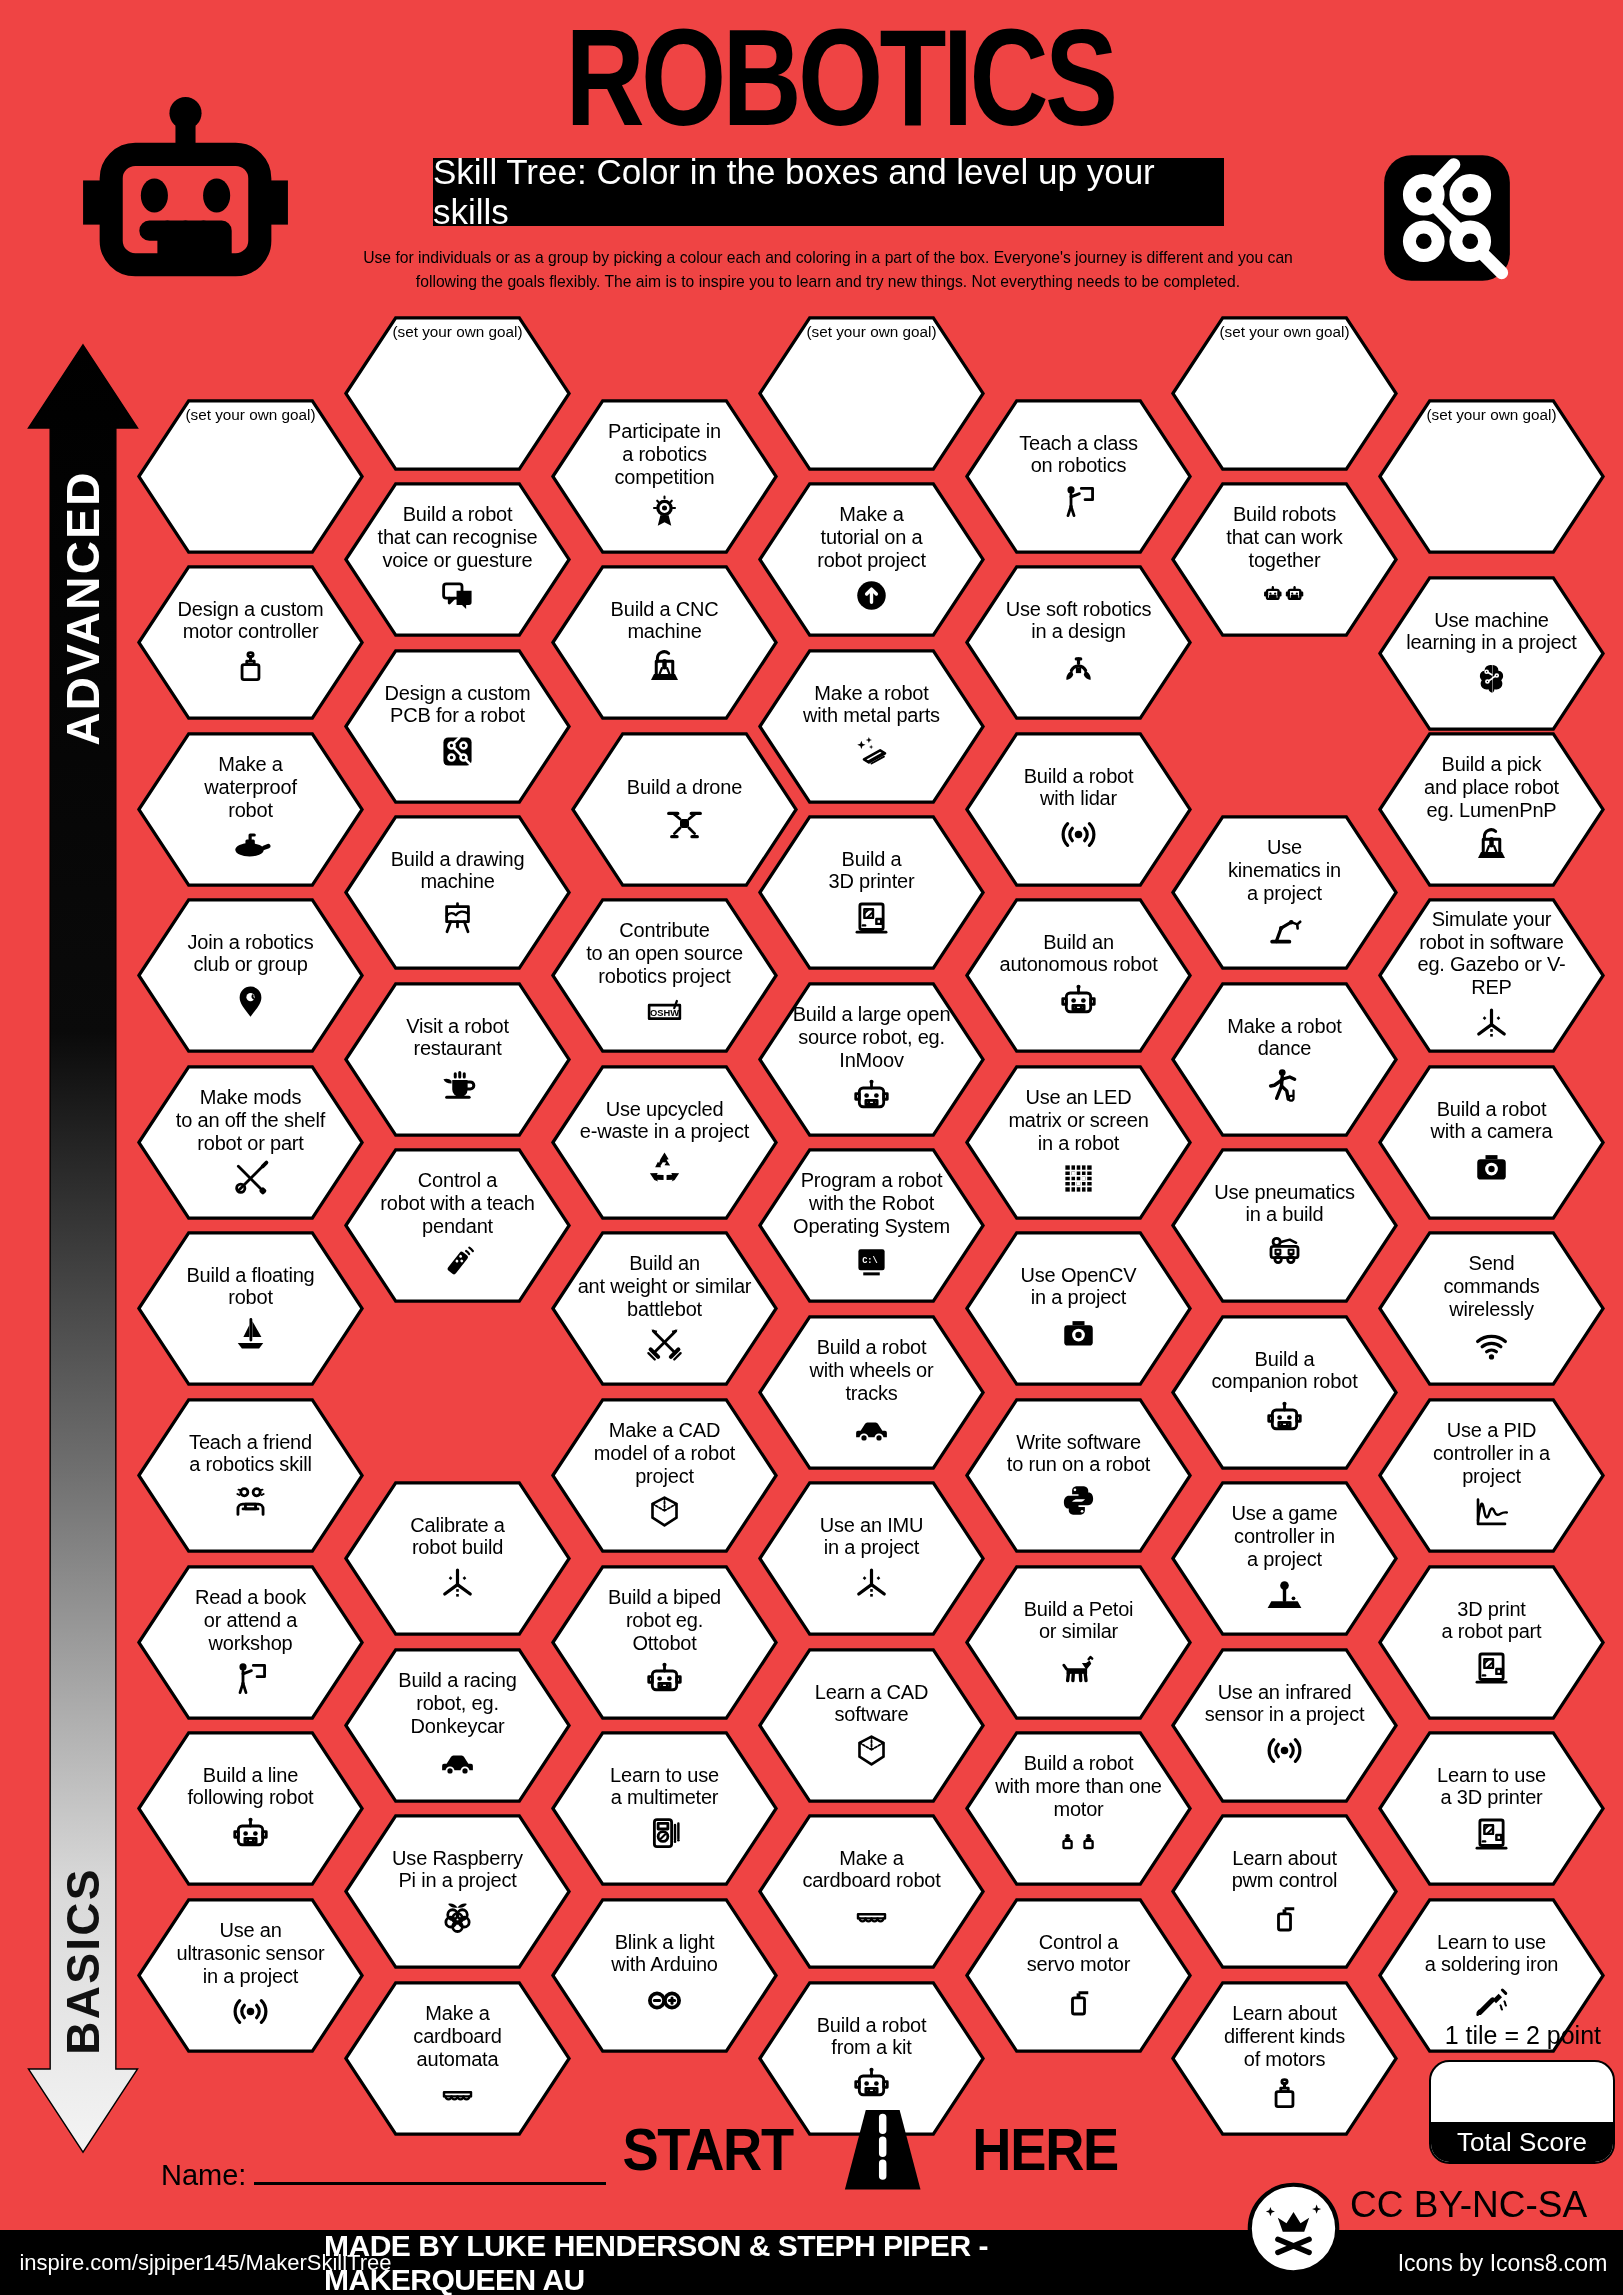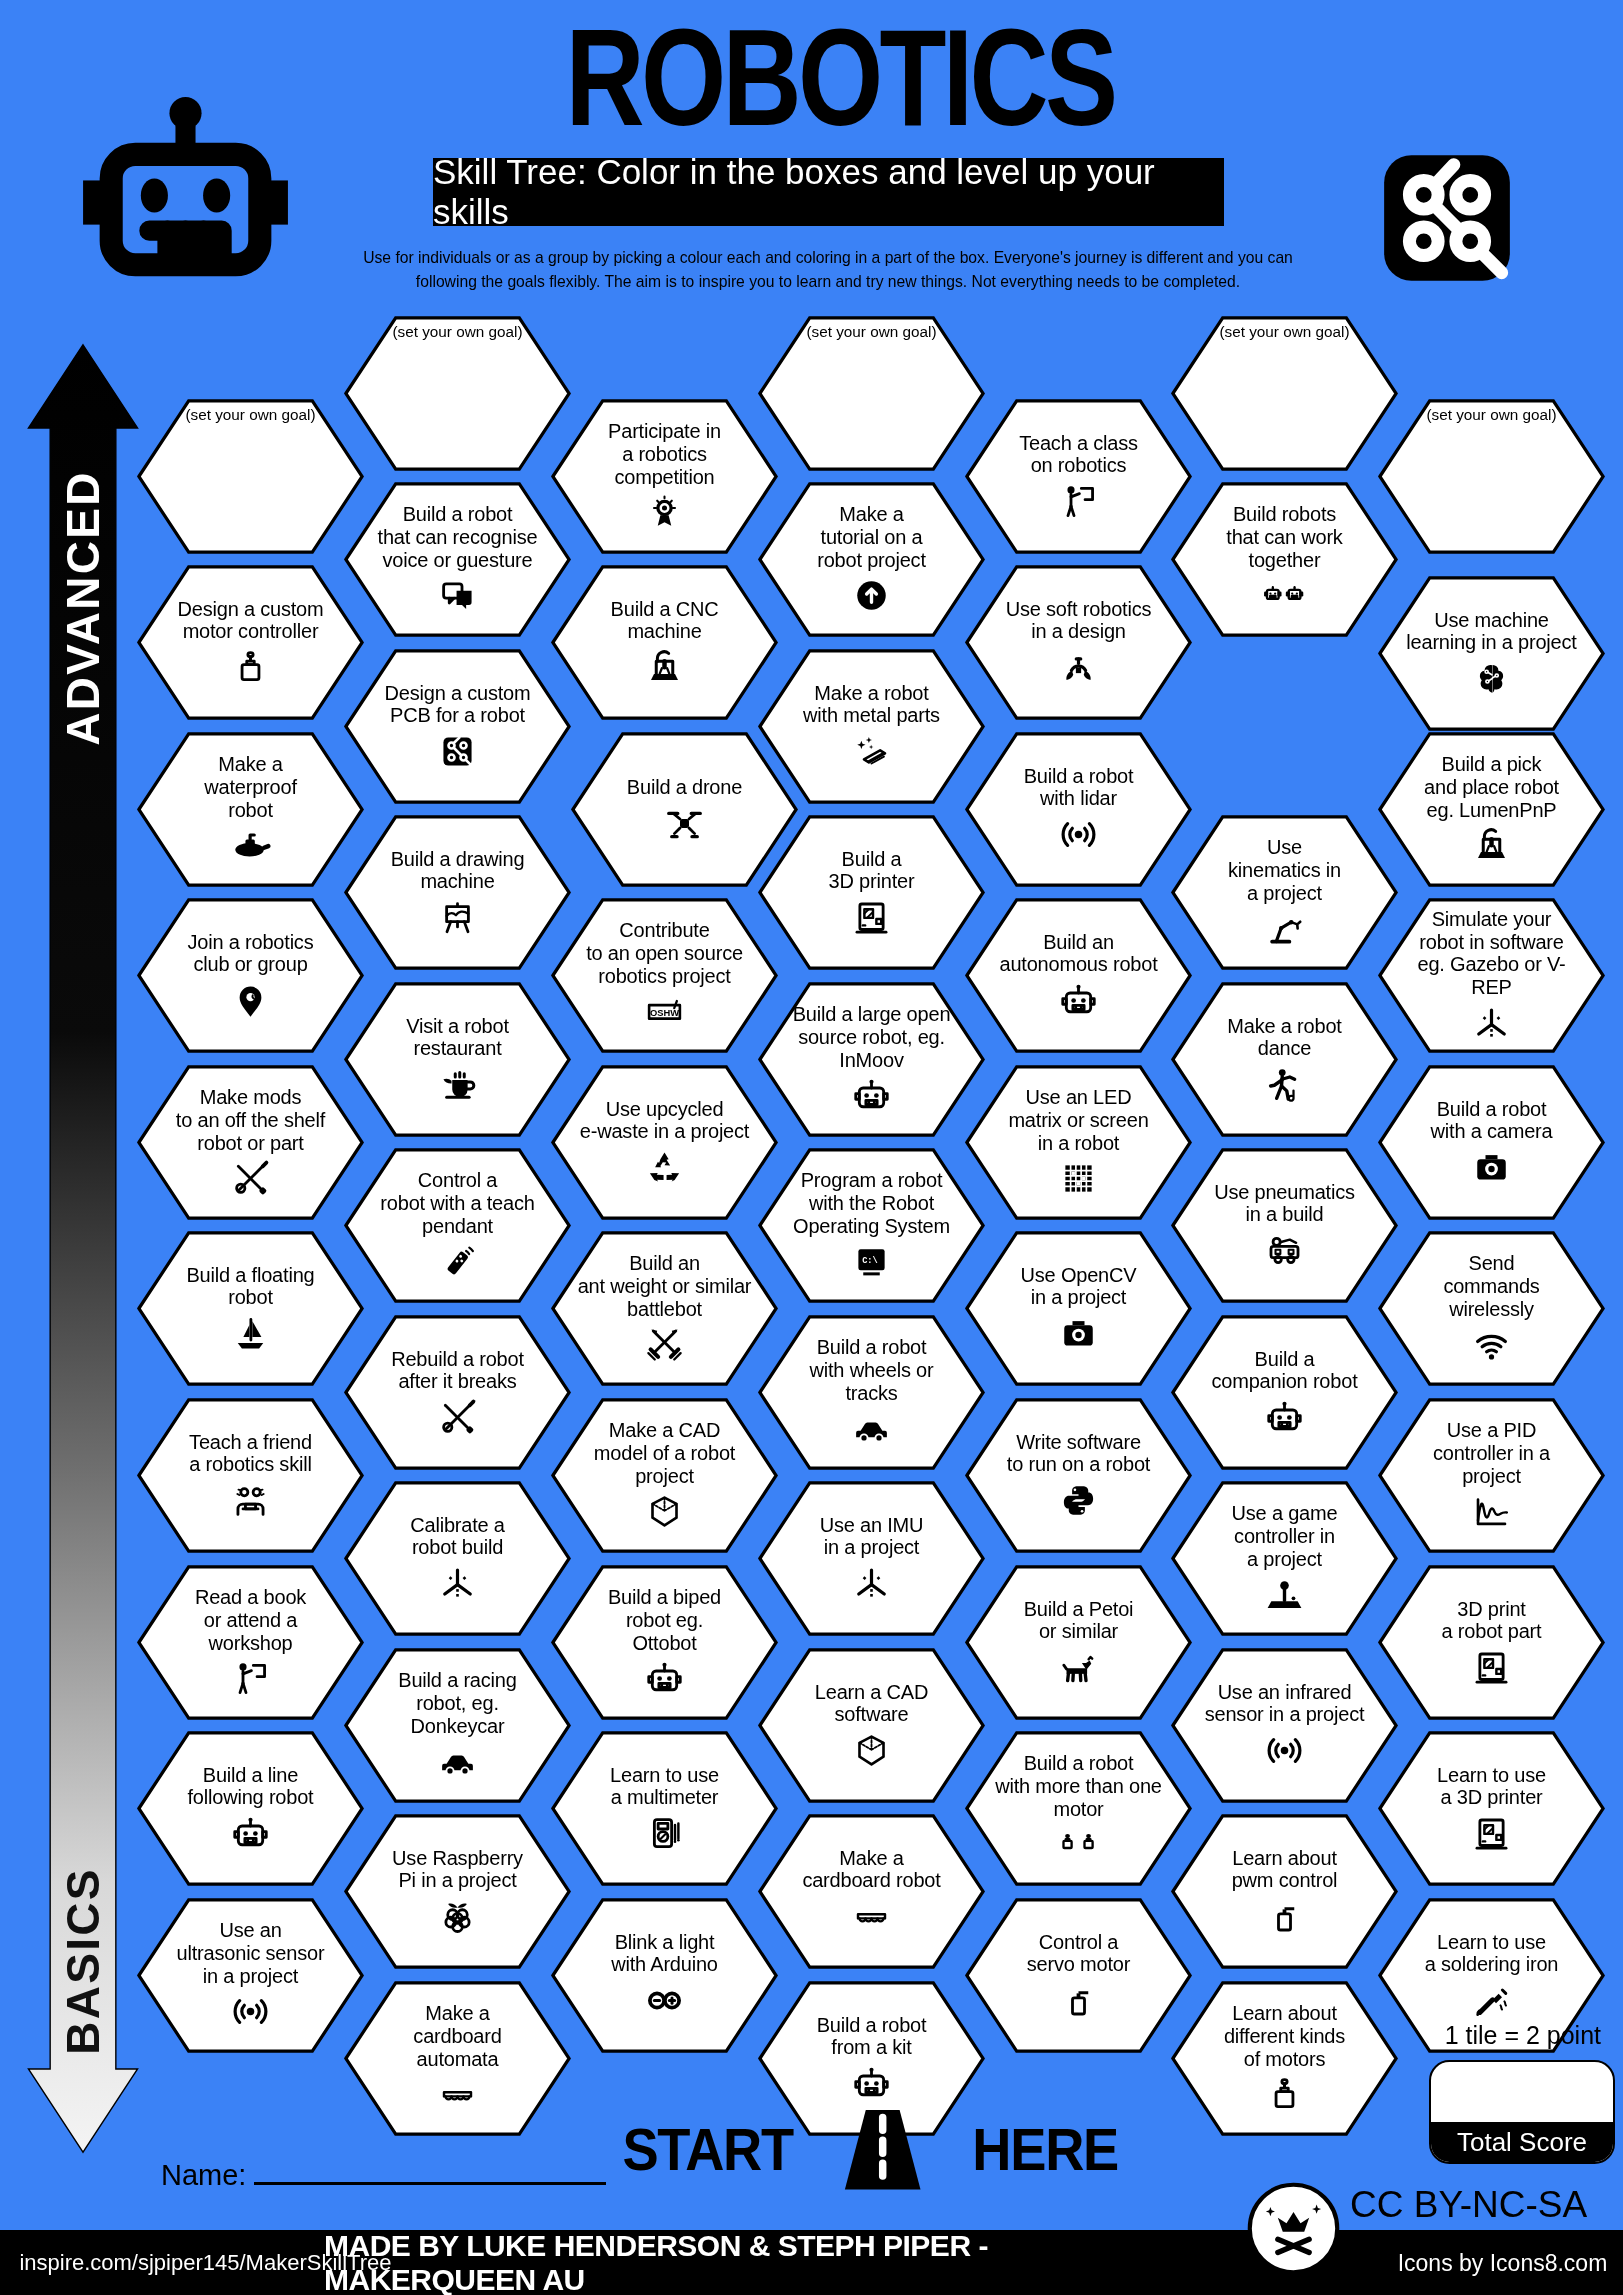--- a/index.html
+++ b/index.html
@@ -1,16 +1,16 @@
 <!DOCTYPE html>
 <html style="font-size:7.4px"><head>
 <meta charset="utf-8">
 <style>
   html,body{margin:0;padding:0;background:#fff;}
-  .poster{position:relative;width:1623px;height:2295px;background:#3b82f6;overflow:hidden;
+  .poster{position:relative;width:1623px;height:2295px;background:#ef4444;overflow:hidden;
           font-family:"Liberation Sans",sans-serif;color:#000;}
   .abs{position:absolute;}
   
   .title{left:419px;top:8.3px;width:842px;height:139px;display:flex;align-items:center;justify-content:center;
          font-size:137px;font-weight:bold;letter-spacing:-4.6px;transform:scaleX(.8);line-height:1;}
   .subtitle-bar{left:433px;top:158px;width:791px;height:68px;background:#000;color:#fff;
          display:flex;align-items:center;justify-content:center;font-size:35px;}
   .desc{left:282px;top:246px;width:1092px;text-align:center;font-size:15.7px;line-height:1.55;}
   .robot-logo{left:65px;top:74px;width:241px;height:241px;}
   .circuit-logo{left:1365px;top:136px;width:164px;height:164px;}
@@ -351,37 +351,20 @@
                 <rect x="9.4" y="6.5" width="5.2" height="12.5" rx="1.3" fill="#000" stroke="none"></rect>
                 <circle cx="11" cy="9" r=".75" fill="#fff" stroke="none"></circle>
                 <circle cx="13" cy="10.6" r=".75" fill="#fff" stroke="none"></circle>
                 <circle cx="11" cy="12.2" r=".75" fill="#fff" stroke="none"></circle>
               </g>
               <path d="M16.6 6.4a4.4 4.4 0 0 1 1.6 1.6M18.3 4.6a6.8 6.8 0 0 1 1.9 1.9" stroke-width="1.2"></path>
             </svg>
           </div>
         </div>
       </div>
-      <div class="hex" style="left: 344px; top: 1315px;">
-        <svg class="shape" width="227" height="155" viewBox="0 0 490 336">
-          <polygon points="3,168 111,4 379,4 487,168 379,332 111,332" fill="#fff" stroke="#000" stroke-width="7"></polygon>
-        </svg>
-        <div class="hx">
-          <div class="lbl">Rebuild a robot<br>after it breaks</div>
-          <div class="ic">
-            <svg viewBox="0 0 24 24" fill="none" stroke="#000" stroke-width="1.5" stroke-linecap="round" stroke-linejoin="round">
-              <line x1="5.5" y1="5.5" x2="18" y2="18"></line>
-              <rect x="17" y="17" width="3.2" height="3.2" rx="1" transform="rotate(45 18.6 18.6)" fill="#000" stroke="none"></rect>
-              <line x1="18.5" y1="5.5" x2="6" y2="18"></line>
-              <circle cx="6.8" cy="17.2" r="2.2"></circle>
-              <path d="M18.5 5.5l2-2" stroke-width="2"></path>
-            </svg>
-          </div>
-        </div>
-      </div>
       <div class="hex" style="left: 344px; top: 1481px;">
         <svg class="shape" width="227" height="155" viewBox="0 0 490 336">
           <polygon points="3,168 111,4 379,4 487,168 379,332 111,332" fill="#fff" stroke="#000" stroke-width="7"></polygon>
         </svg>
         <div class="hx">
           <div class="lbl">Calibrate a<br>robot build</div>
           <div class="ic">
             <svg viewBox="0 0 24 24" fill="none" stroke="#000" stroke-width="1.5" stroke-linecap="round" stroke-linejoin="round">
               <line x1="12" y1="12.6" x2="12" y2="4.8" stroke-width="1.7"></line>
               <line x1="12" y1="12.6" x2="5.2" y2="17.6" stroke-width="1.7"></line>

